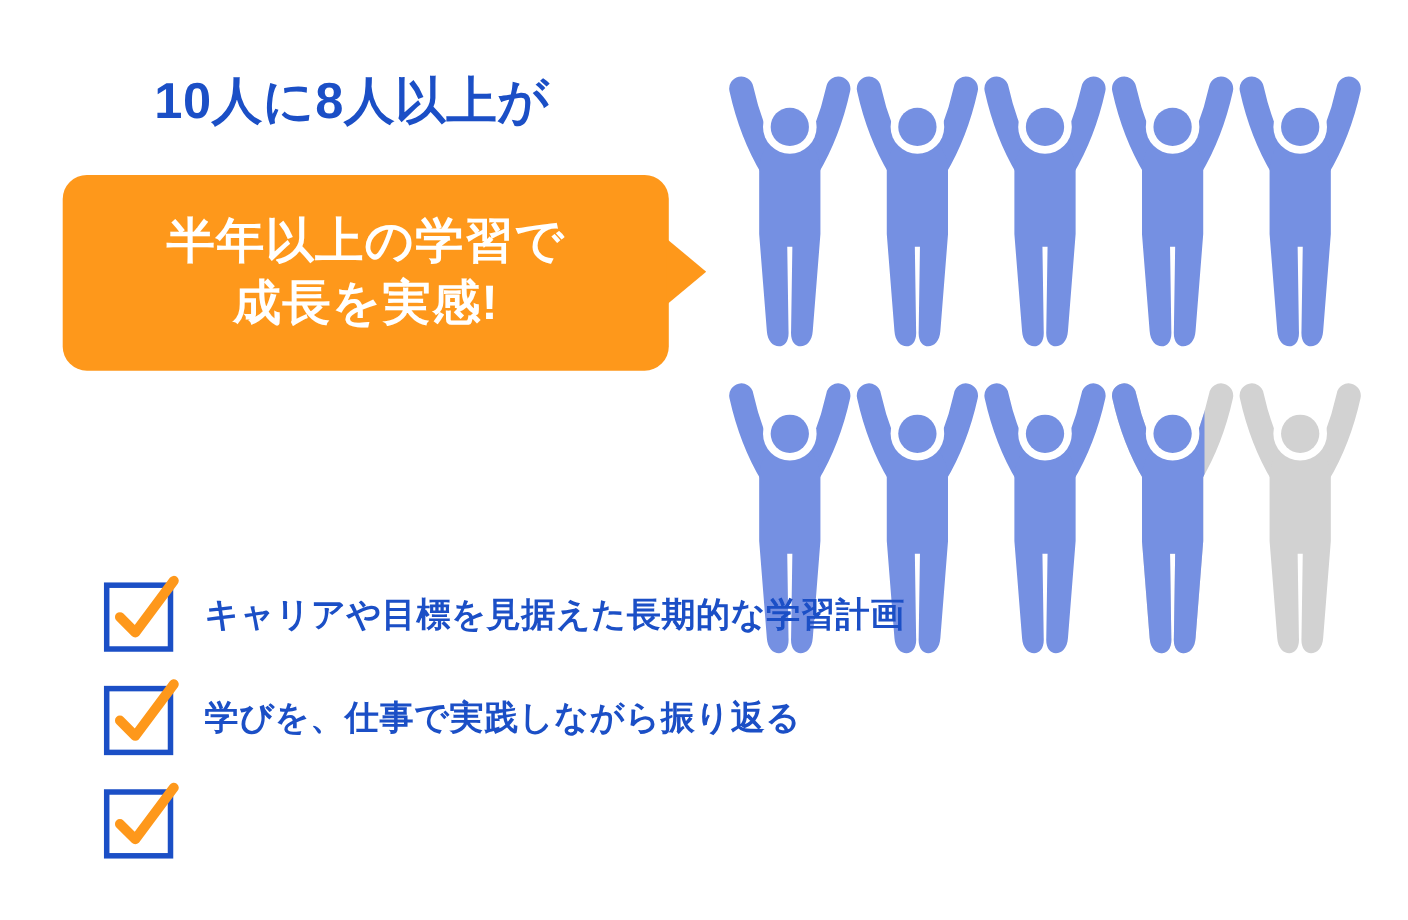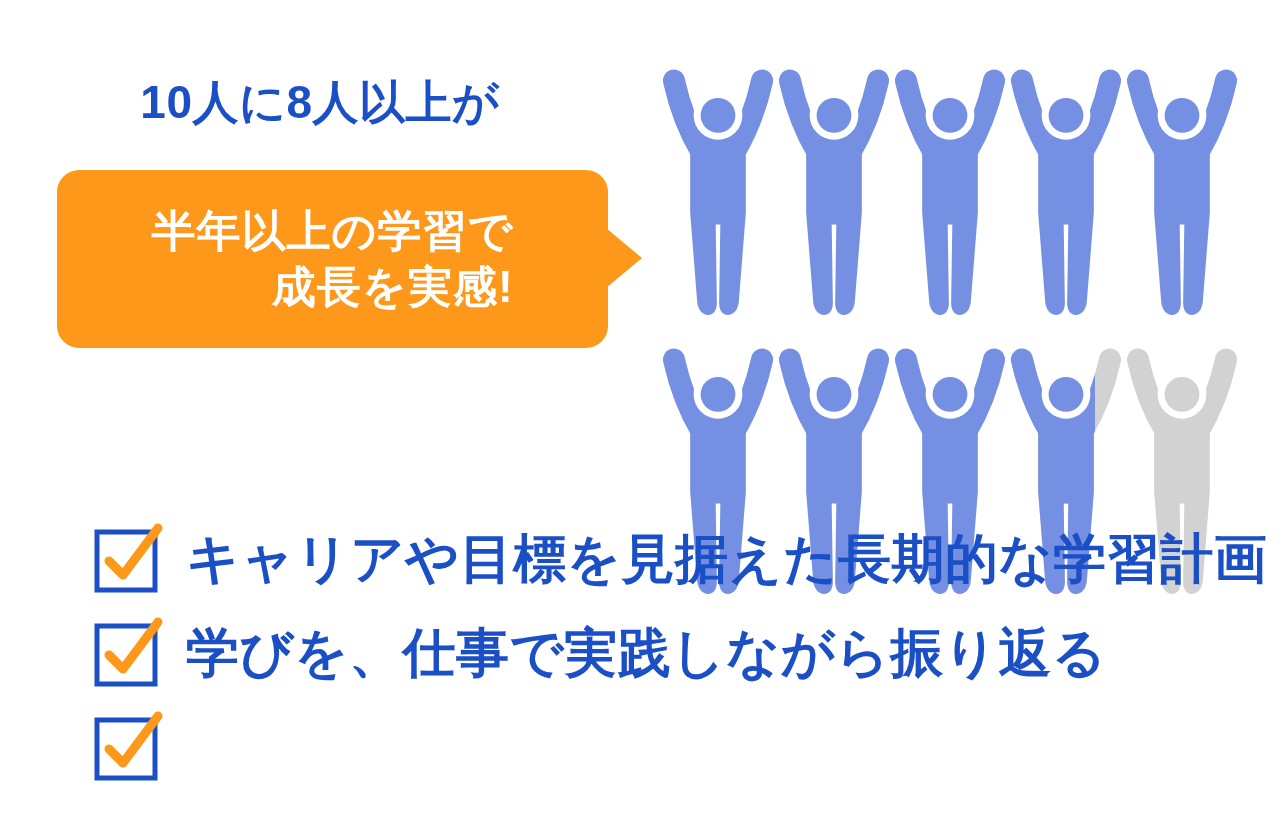--- a/index.html
+++ b/index.html
@@ -20,21 +20,21 @@
     background: #ffffff;
     border-top-left-radius: 42px;
     overflow: hidden;
   }
 
   
 
   .stat-block {
     position: absolute;
     left: 0;
-    top: 15px;
+    top: 4px;
     width: 660px;
     height: 470px;
     padding-left: 32px;
   }
 
   .headline {
     position: absolute;
     left: 0;
     top: 62px;
     width: 640px;
@@ -66,21 +66,21 @@
     width: 0;
     height: 0;
     border-top: 30px solid transparent;
     border-bottom: 30px solid transparent;
     border-left: 36px solid #FE981B;
   }
   .bubble-text {
     font-size: 44px;
     font-weight: 700;
     color: #ffffff;
-    text-align: right;
+    text-align: center;
     line-height: 1.28;
     letter-spacing: 1px;
     white-space: pre-line;
   }
 
   .answer {
     position: absolute;
     left: 0;
     top: 360px;
     width: 640px;
@@ -129,21 +129,21 @@
   }
   .checkbox {
     position: relative;
     flex: 0 0 auto;
     width: 72px;
     height: 72px;
     margin-right: 22px;
   }
   .checkbox svg { display: block; }
   .check-label {
-    font-size: 53px;
+    font-size: 31px;
     font-weight: 700;
     color: #1B4FC6;
     line-height: 1.15;
     letter-spacing: 0.5px;
     white-space: nowrap;
   }
 </style>
 </head>
 <body>
 

